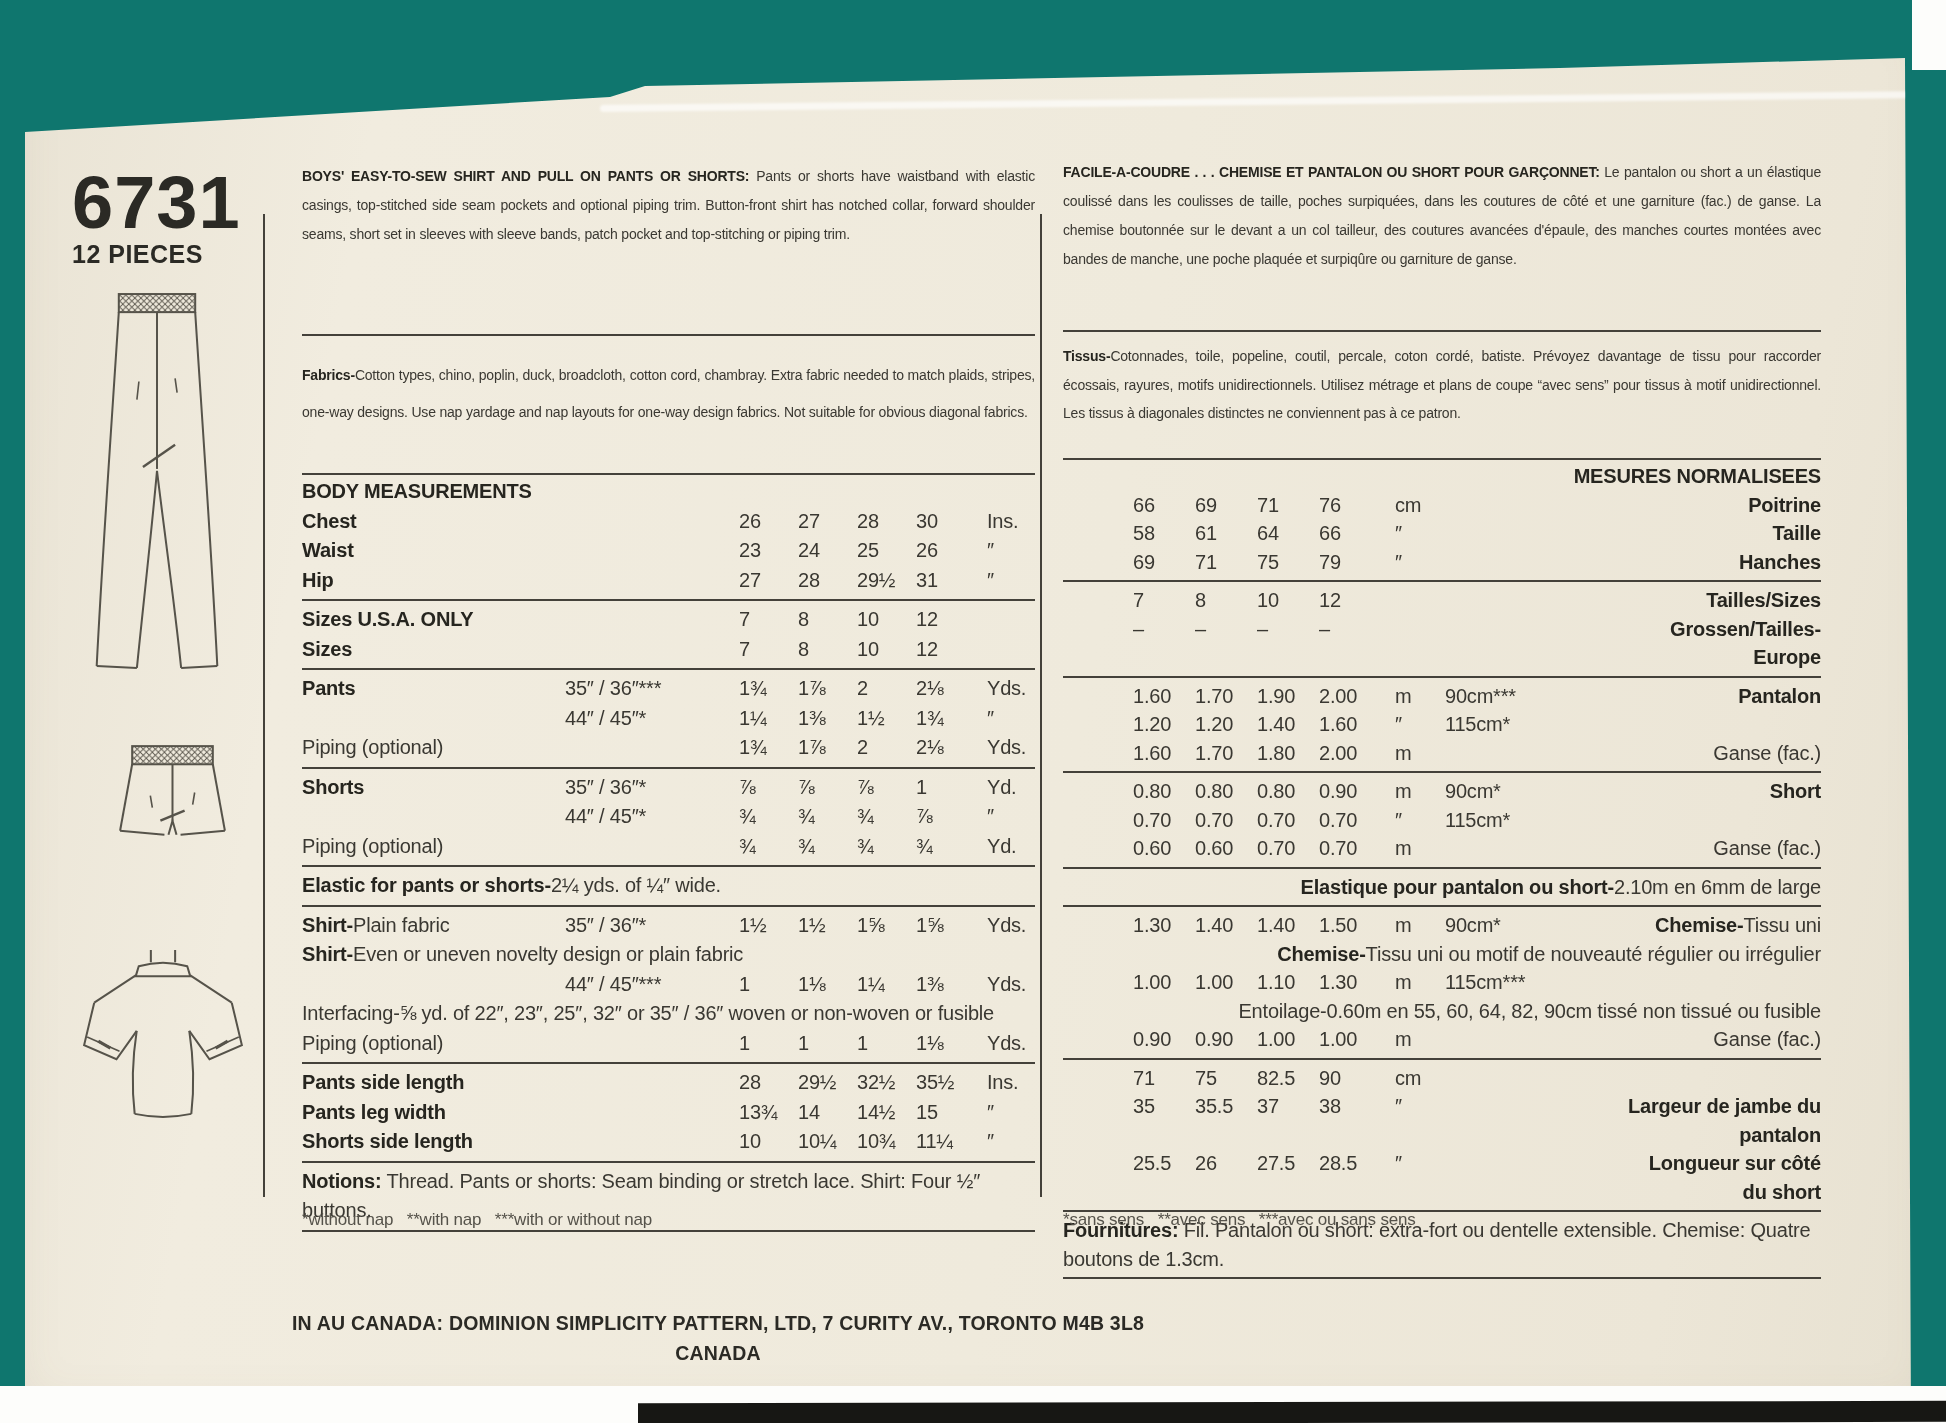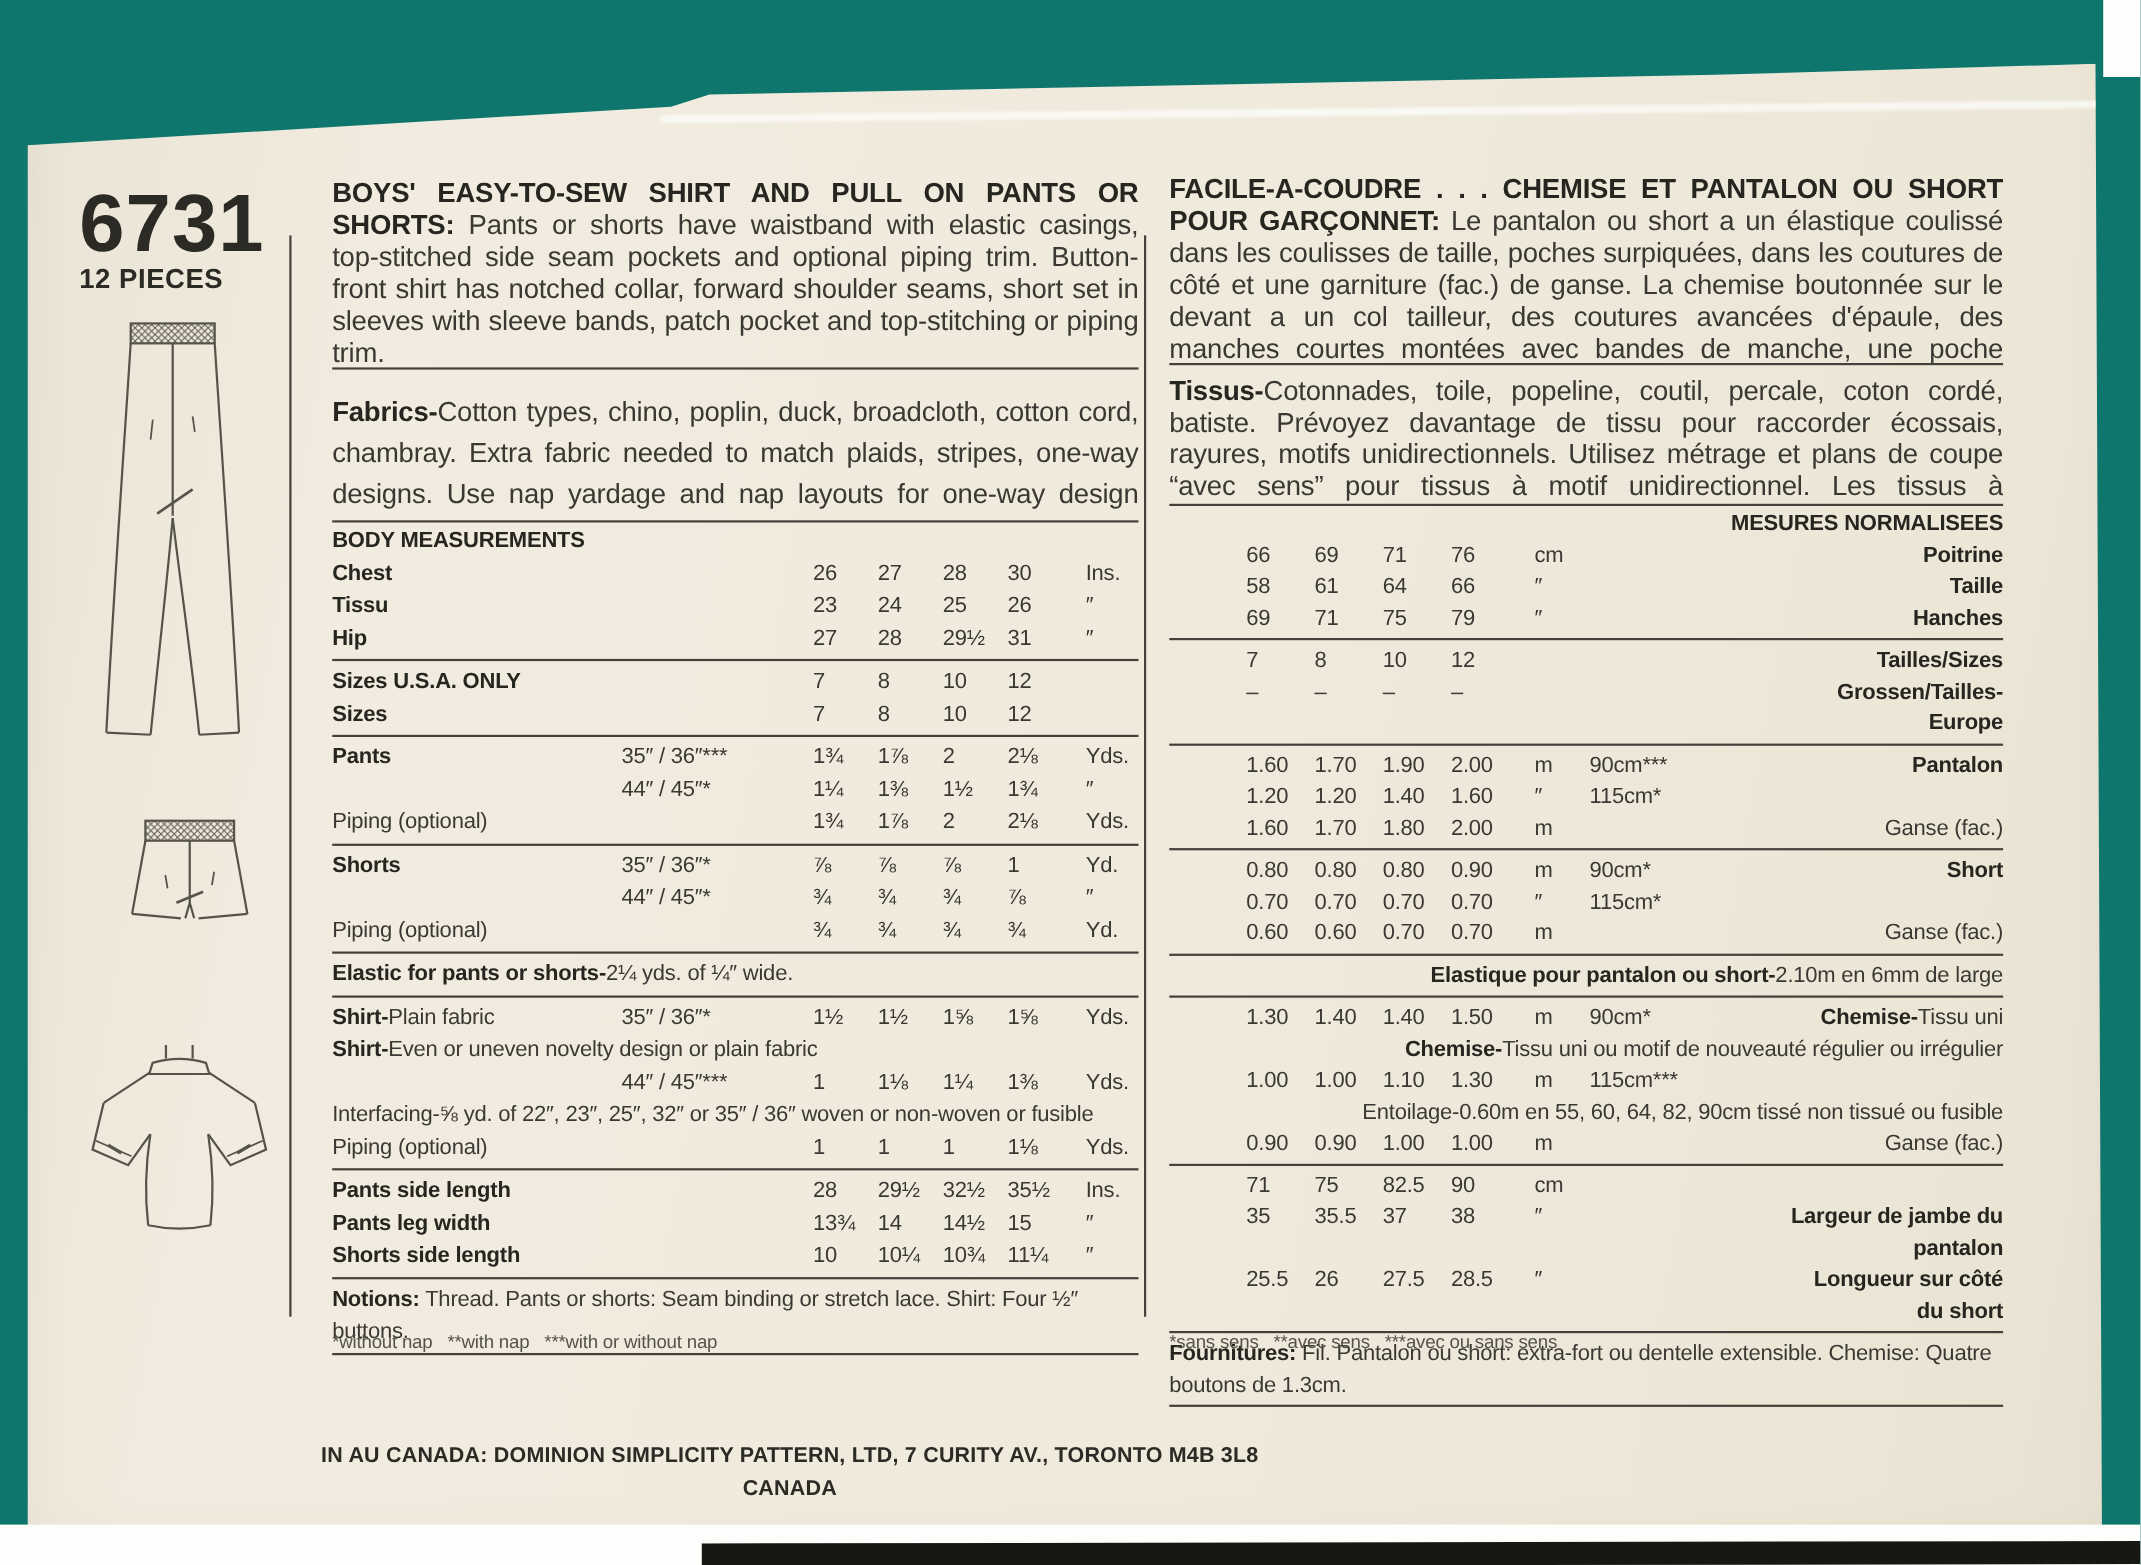--- a/index.html
+++ b/index.html
@@ -20,21 +20,21 @@
   .pattern-pieces{font-size:25px;font-weight:700;color:#2b2a25;letter-spacing:.5px;margin-top:2px;}
 
   .vrule{position:absolute;width:2px;background:#44413a;top:214px;height:983px;}
   .vrule.left{left:263px;}
   .vrule.mid{left:1040px;}
 
   .col{position:absolute;}
   .col-en{left:302px;top:162px;width:733px;}
   .col-fr{left:1063px;top:158px;width:758px;}
 
-  .para{font-size:25px;text-align:justify;color:#3a3832;letter-spacing:-.2px;margin:0;}
+  .para{font-size:14px;text-align:justify;color:#3a3832;letter-spacing:-.2px;margin:0;}
   .para b{font-weight:700;color:#26251f;}
   .para1{line-height:29px;height:172px;overflow:hidden;}
   .para2-en{line-height:37px;height:116px;overflow:hidden;margin-top:21px;}
   .para2-fr{line-height:28.5px;height:116px;overflow:hidden;}
   hr.colrule{border:none;border-top:2px solid #44413a;margin:0 0 10px 0;}
 
   .ptable{display:block;}
   .trow{display:flex;align-items:baseline;font-size:20px;line-height:29.5px;color:#3a3832;letter-spacing:-.2px;}
   .t-fr .trow{line-height:28.5px;padding-left:70px;}
   .t-fr .tline,.t-fr .thead{padding-left:0;}
@@ -139,21 +139,21 @@
           <div class="trow">
             <span class="lbl"><b>Chest</b><span></span></span>
             <span class="spec"></span>
             <span class="v">26</span>
             <span class="v">27</span>
             <span class="v">28</span>
             <span class="v">30</span>
             <span class="unit">Ins.</span>
           </div>
           <div class="trow">
-            <span class="lbl"><b>Tissu</b><span></span></span>
+            <span class="lbl"><b>Waist</b><span></span></span>
             <span class="spec"></span>
             <span class="v">23</span>
             <span class="v">24</span>
             <span class="v">25</span>
             <span class="v">26</span>
             <span class="unit">″</span>
           </div>
           <div class="trow">
             <span class="lbl"><b>Hip</b><span></span></span>
             <span class="spec"></span>

